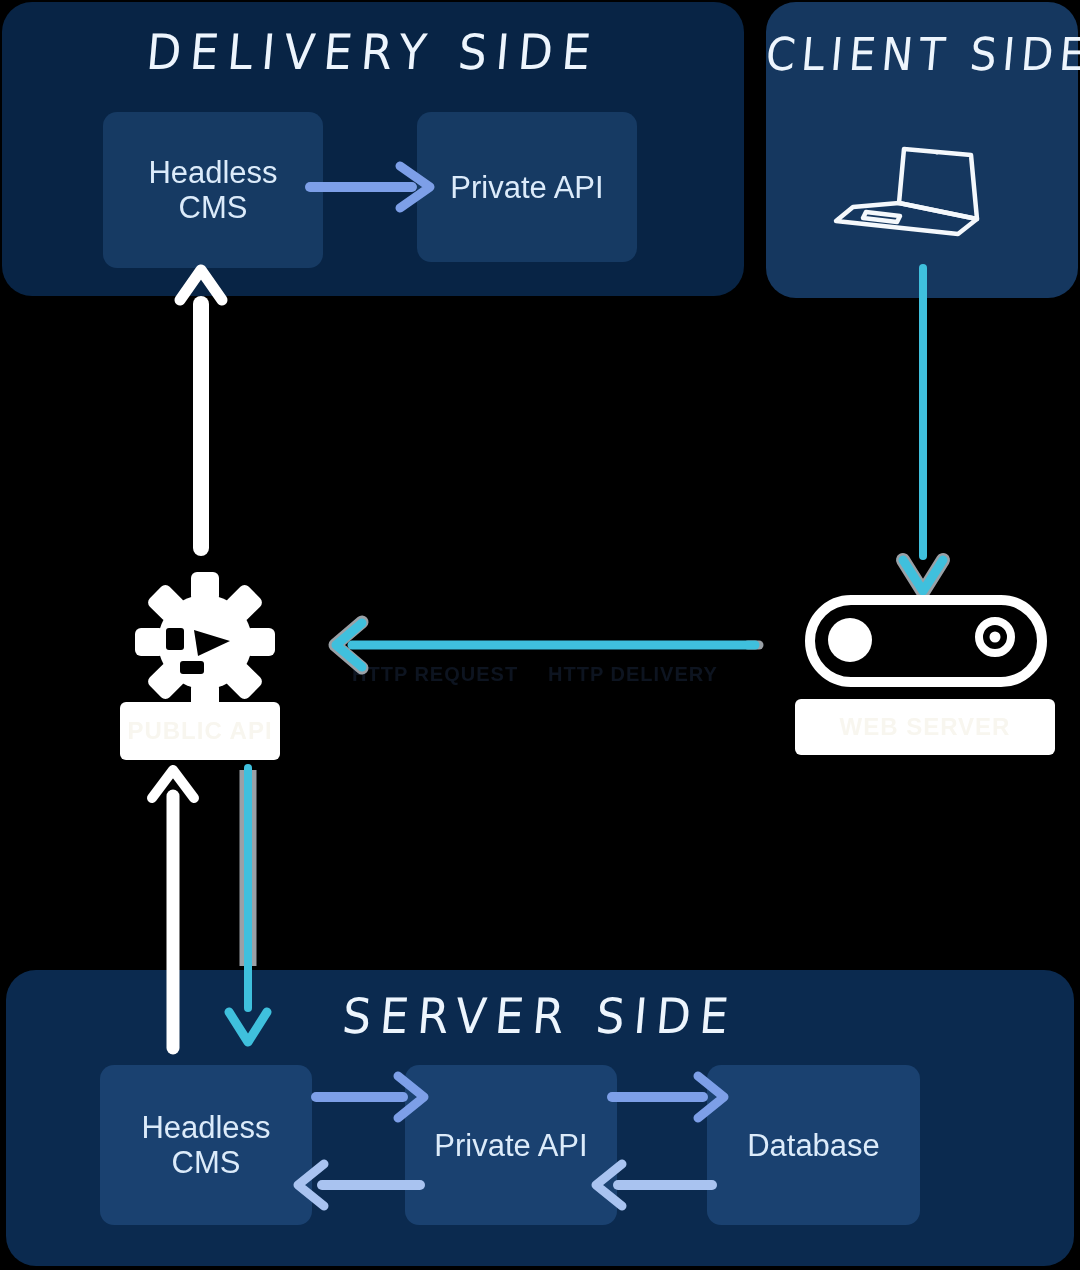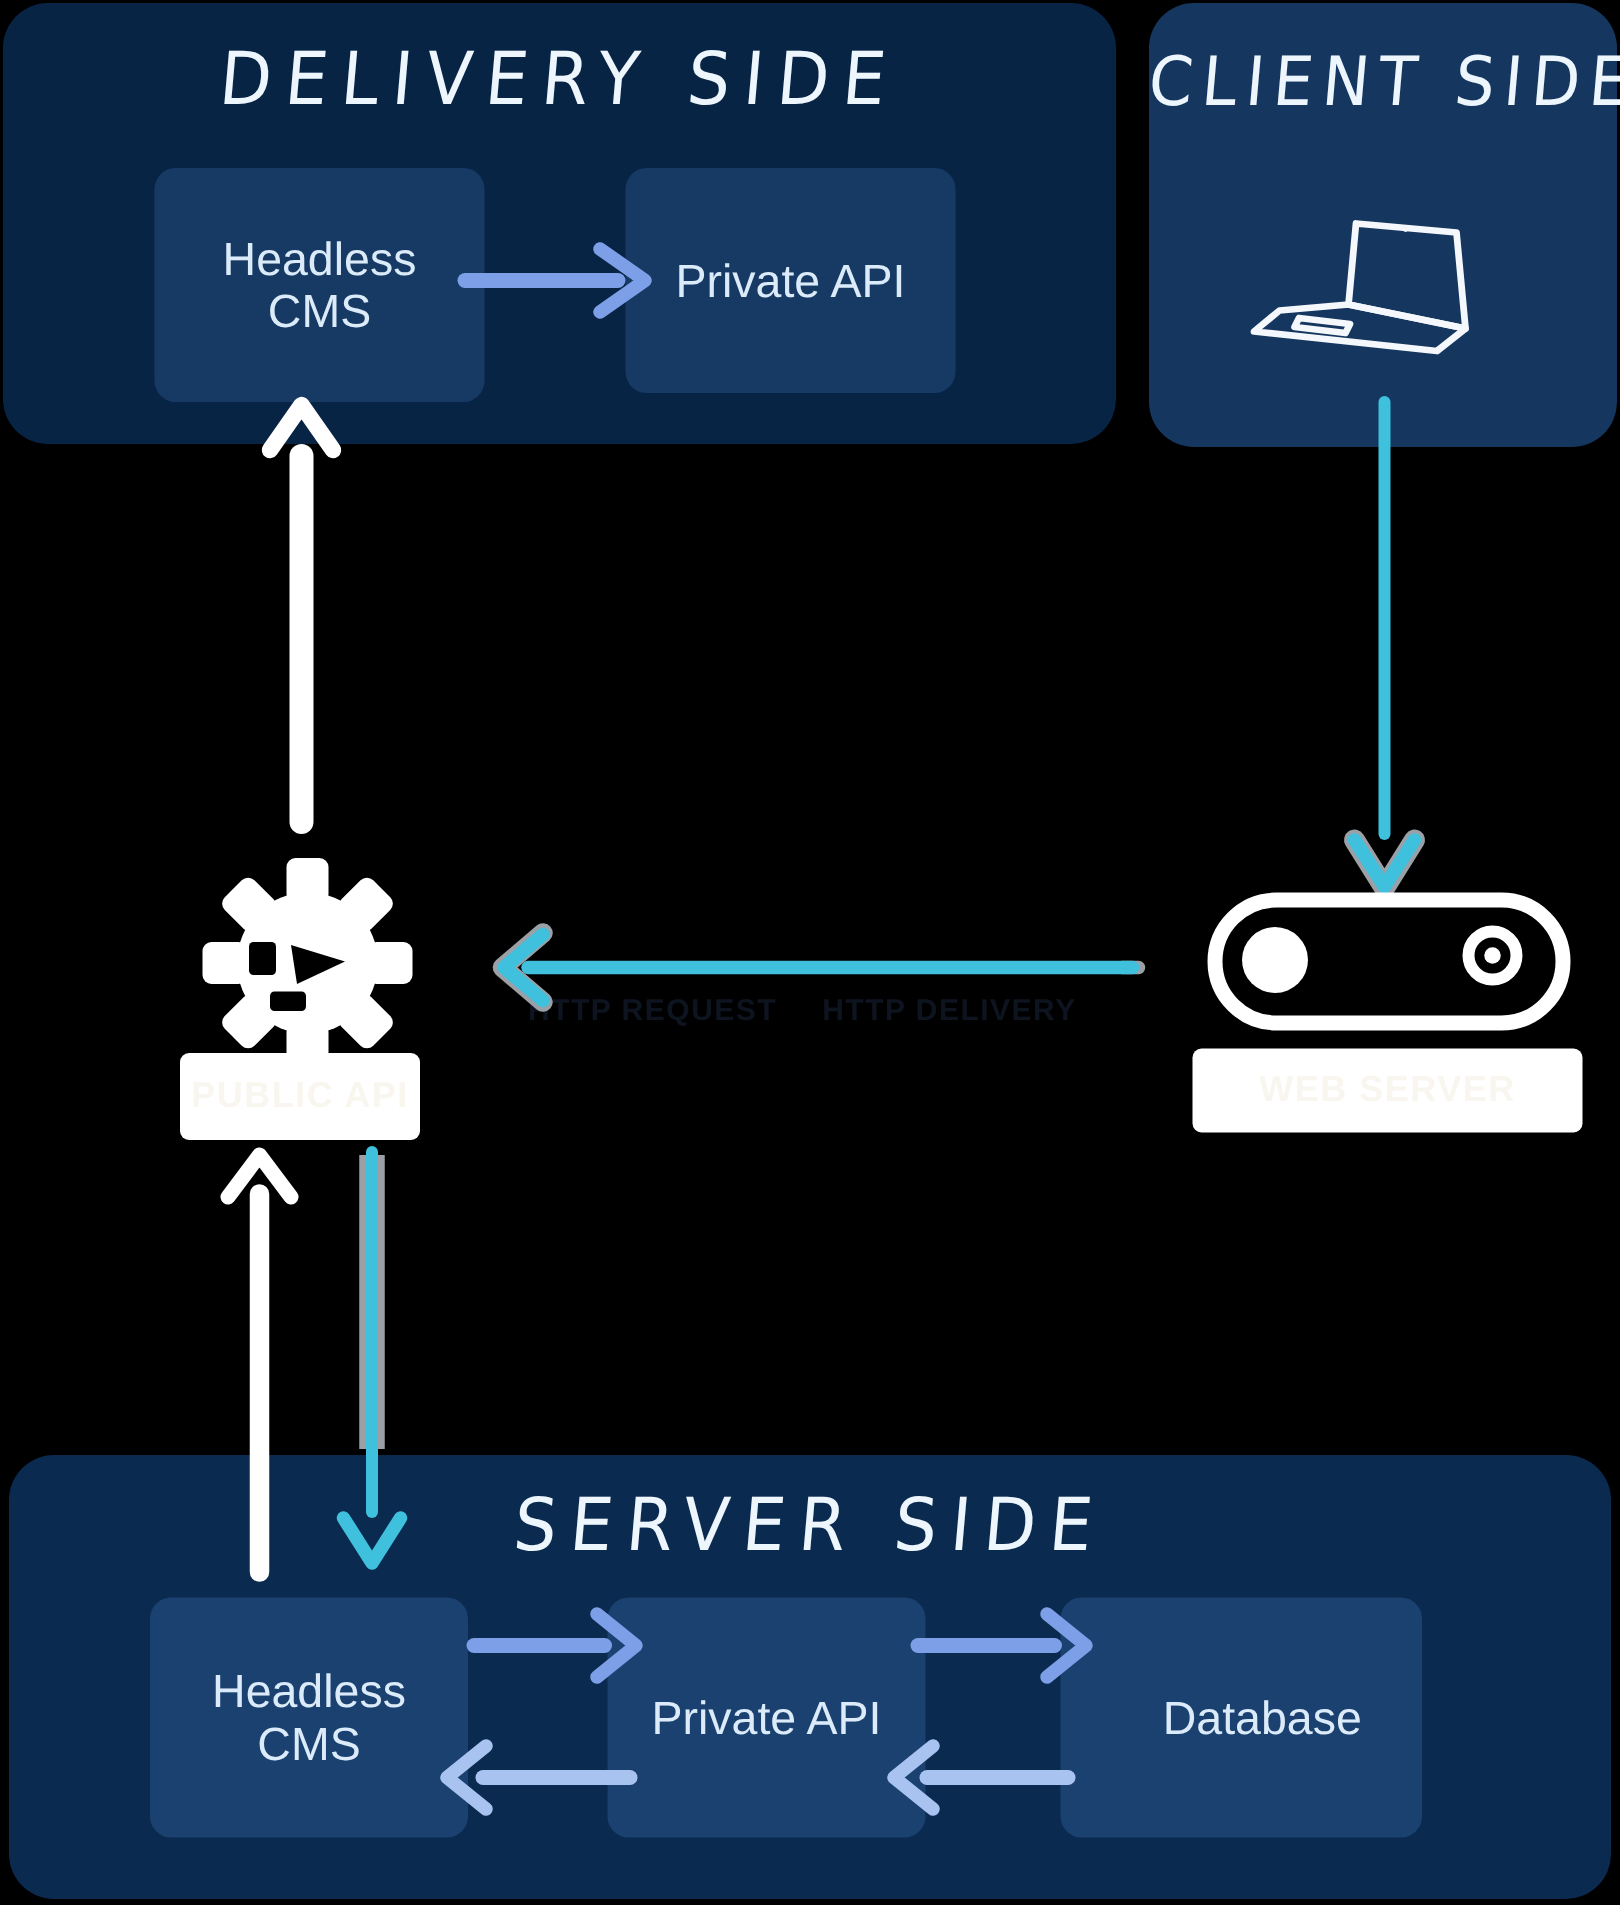--- a/index.html
+++ b/index.html
@@ -31,21 +31,21 @@
     color:#dcebfa;font-size:31px;line-height:1.0;text-align:center;
   }
   .box .bl{display:block;}
   .box .bl + .bl{margin-top:4px;text-align:center;}
   .box-delivery{background:var(--box-delivery);}
   .box-server{background:var(--box-server);}
   #dl-cms{left:103px;top:112px;width:220px;height:156px;}
   #dl-api{left:417px;top:112px;width:220px;height:150px;}
   #sv-cms{left:100px;top:1065px;width:212px;height:160px;}
   #sv-api{left:405px;top:1065px;width:212px;height:160px;}
-  #sv-db{left:707px;top:1065px;width:213px;height:160px;padding-left:28px;}
+  #sv-db{left:707px;top:1065px;width:213px;height:160px;}
   .wlabel{
     position:absolute;background:var(--label-bg);border-radius:6px;
     display:flex;align-items:center;justify-content:center;
     color:#f8f6ef;font-weight:bold;font-size:24px;letter-spacing:1px;
     white-space:nowrap;
   }
   #gear-label{left:120px;top:702px;width:160px;height:58px;}
   #node-label{left:795px;top:699px;width:260px;height:56px;}
   #arrow-caption{
     position:absolute;left:352px;top:656px;width:430px;height:36px;

